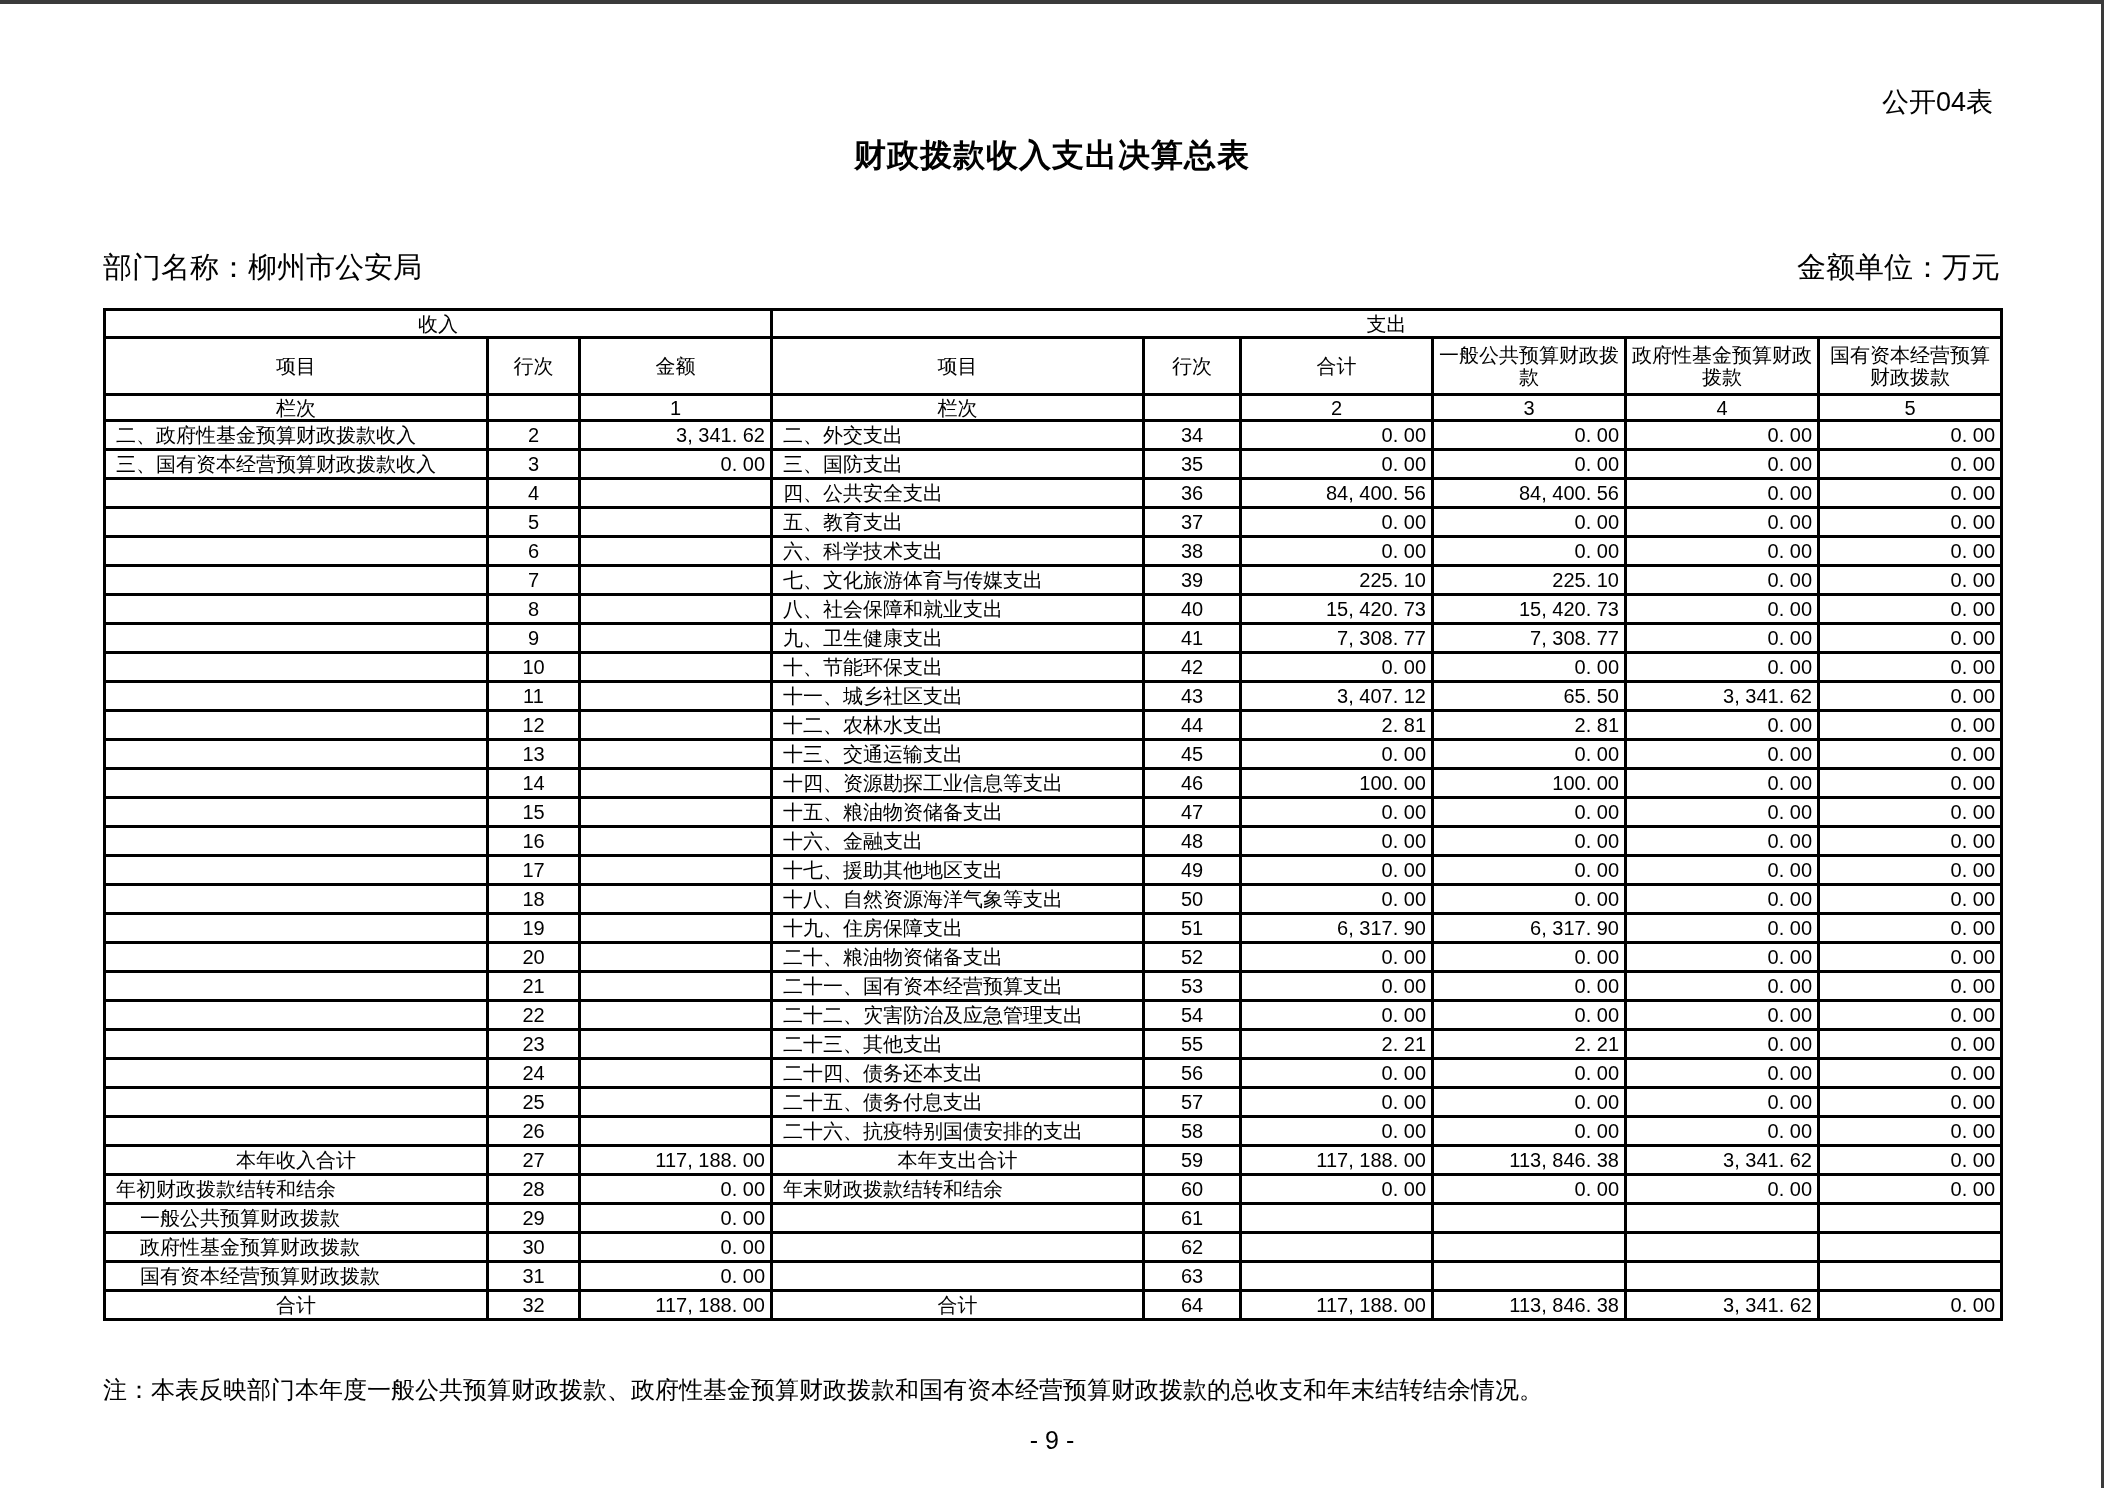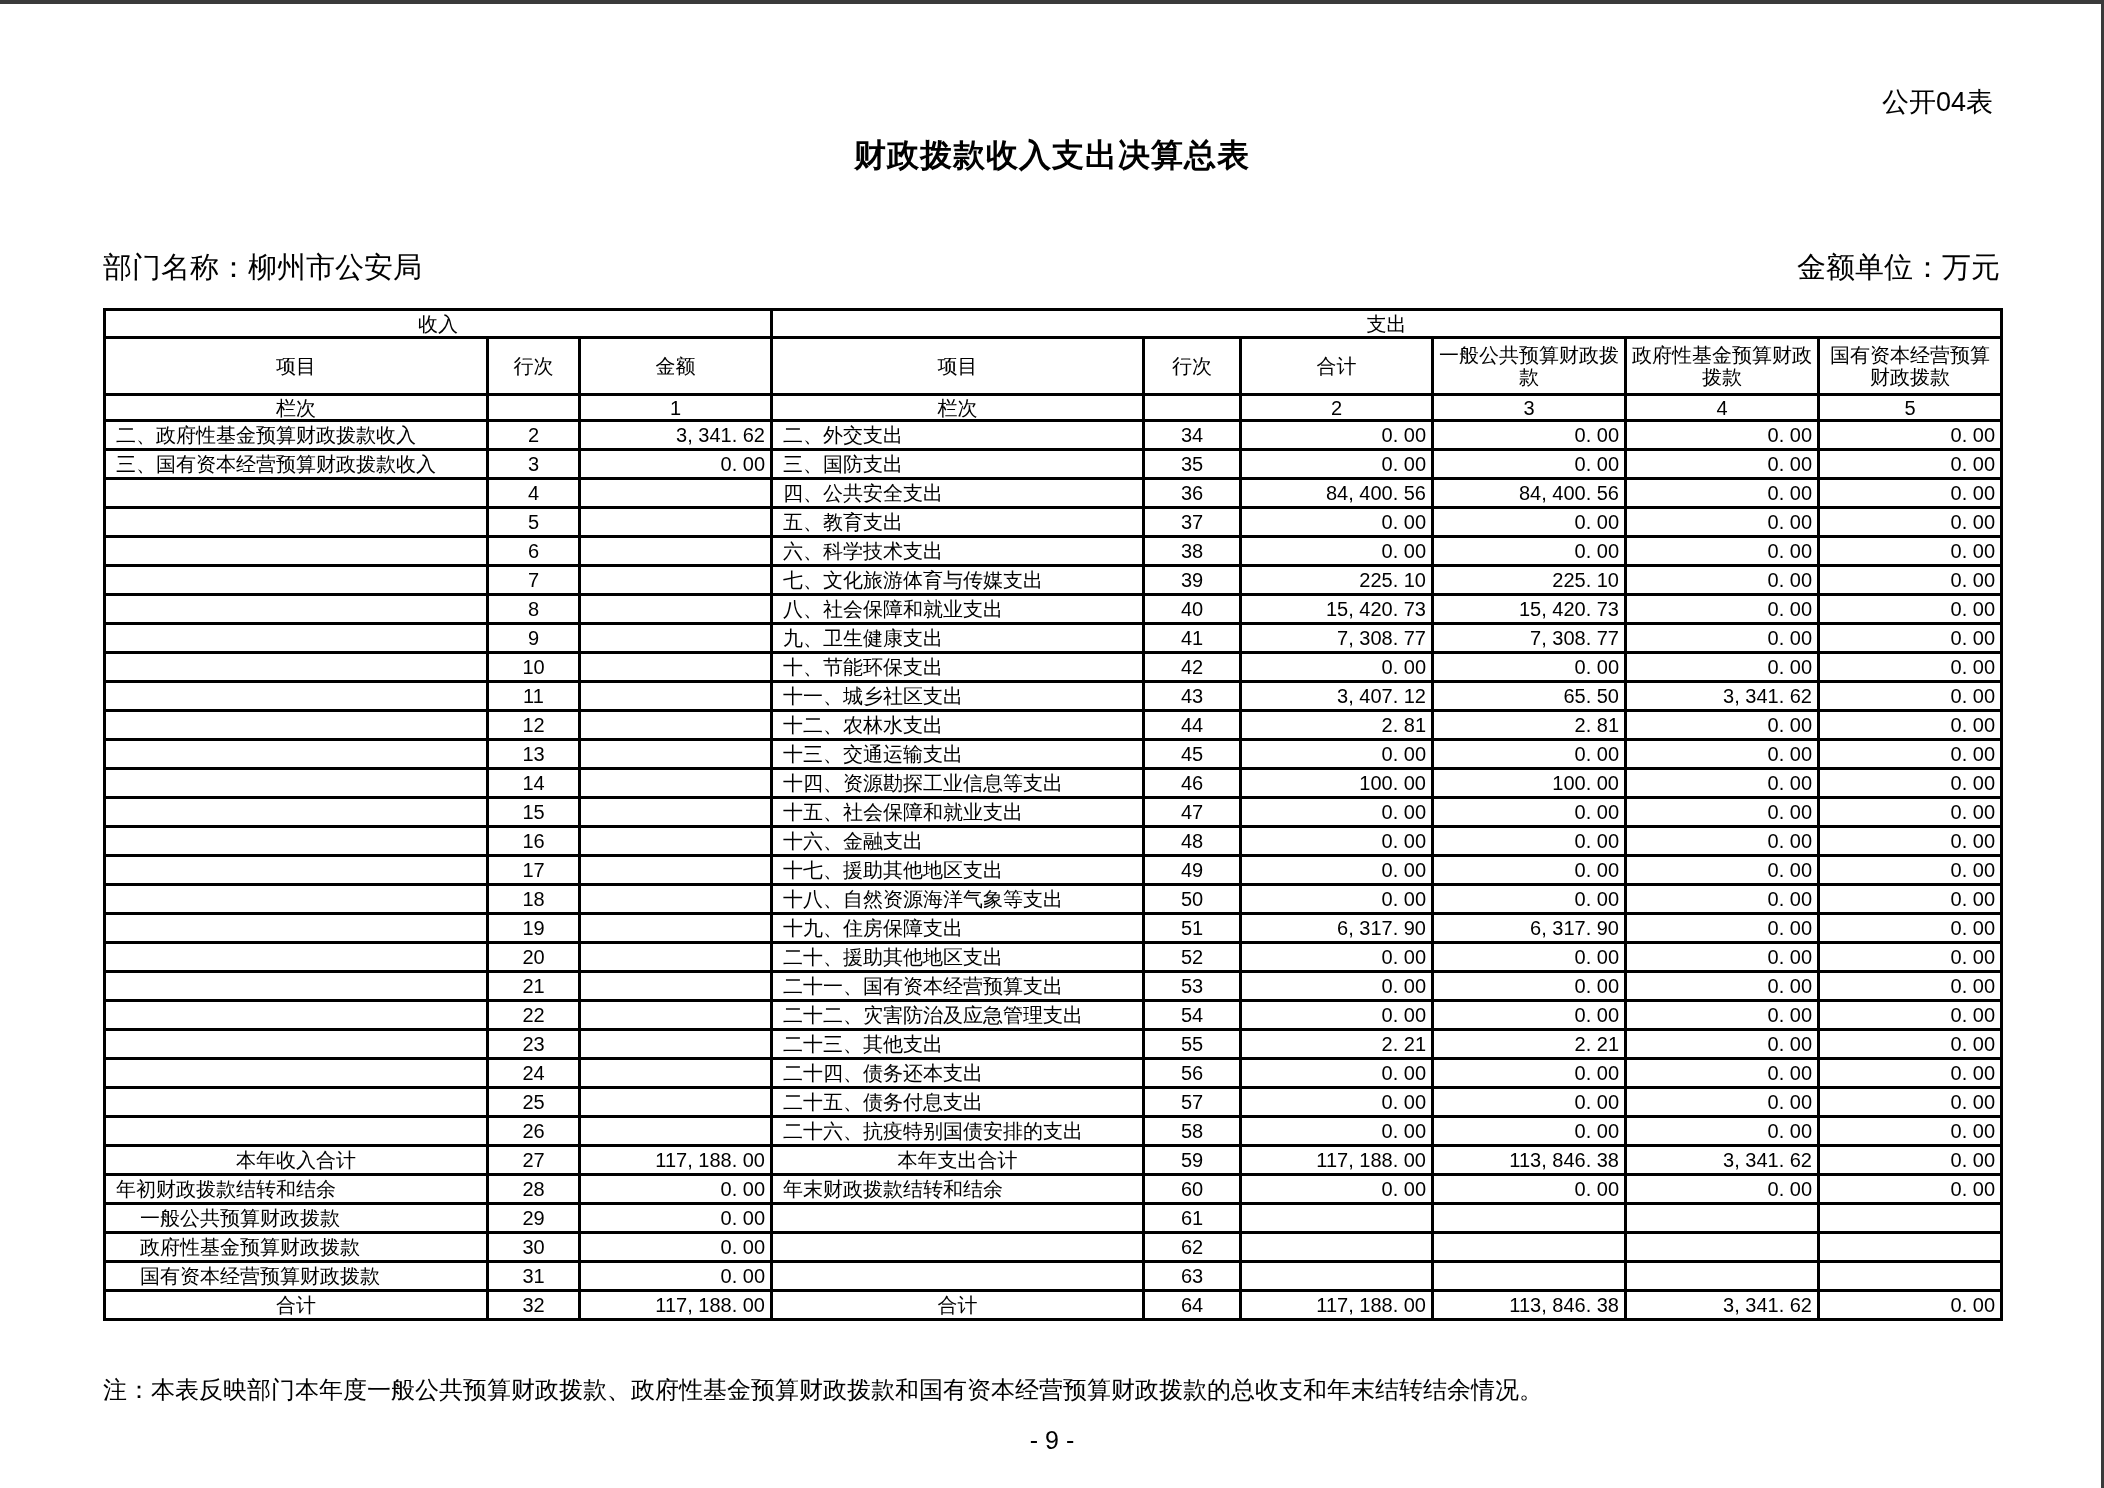--- a/index.html
+++ b/index.html
@@ -275,21 +275,21 @@
         <td class="line">46</td>
         <td class="num">100. 00</td>
         <td class="num">100. 00</td>
         <td class="num">0. 00</td>
         <td class="num">0. 00</td>
       </tr>
       <tr>
         <td class="item"></td>
         <td class="line">15</td>
         <td class="num"></td>
-        <td class="item">十五、社会保障和就业支出</td>
+        <td class="item">十五、粮油物资储备支出</td>
         <td class="line">47</td>
         <td class="num">0. 00</td>
         <td class="num">0. 00</td>
         <td class="num">0. 00</td>
         <td class="num">0. 00</td>
       </tr>
       <tr>
         <td class="item"></td>
         <td class="line">16</td>
         <td class="num"></td>
@@ -330,21 +330,21 @@
         <td class="line">51</td>
         <td class="num">6, 317. 90</td>
         <td class="num">6, 317. 90</td>
         <td class="num">0. 00</td>
         <td class="num">0. 00</td>
       </tr>
       <tr>
         <td class="item"></td>
         <td class="line">20</td>
         <td class="num"></td>
-        <td class="item">二十、援助其他地区支出</td>
+        <td class="item">二十、粮油物资储备支出</td>
         <td class="line">52</td>
         <td class="num">0. 00</td>
         <td class="num">0. 00</td>
         <td class="num">0. 00</td>
         <td class="num">0. 00</td>
       </tr>
       <tr>
         <td class="item"></td>
         <td class="line">21</td>
         <td class="num"></td>

